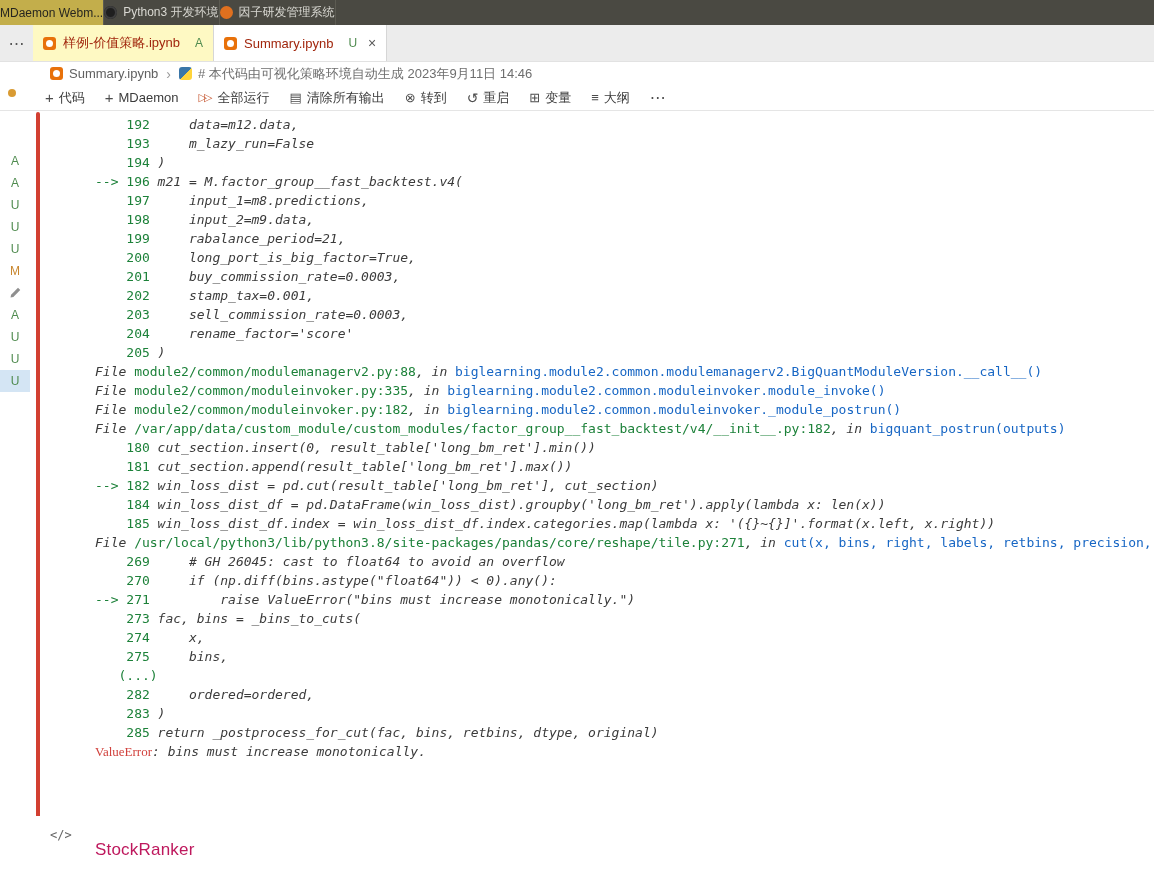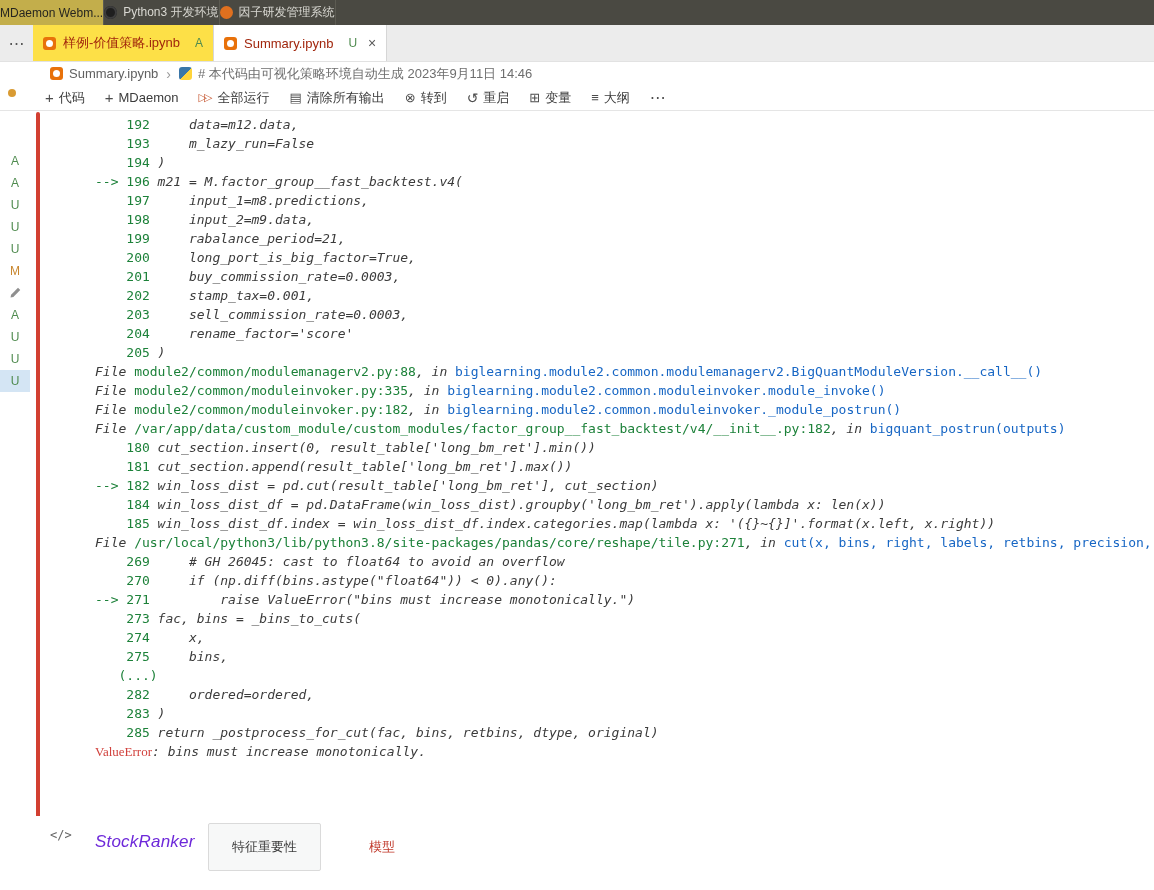--- a/index.html
+++ b/index.html
@@ -11,21 +11,21 @@
   .btab{display:flex;align-items:center;gap:6px;padding:0 0;color:#d9d8d2;font-size:12px;border-right:1px solid #5c5b52;cursor:pointer;white-space:nowrap;}
   .btab.active{background:var(--browser-active-tab,#c3ae4b);color:#26251f;}
   .bicon{width:13px;height:13px;border-radius:50%;flex:0 0 13px;}
   .bicon.dark-app{background:#1f1f1f;box-shadow:inset 0 0 0 2px #3d3d3d;}
   .bicon.orange-app{background:#e0701f;}
 
   
   .editor-tabbar{position:absolute;top:25px;left:0;width:100%;height:37px;background:#ececec;display:flex;border-bottom:1px solid #e2e2e2;}
   .tab-overflow{width:33px;display:flex;align-items:center;justify-content:center;color:#555;font-size:16px;cursor:pointer;}
   .etabs{display:flex;height:100%;}
-  .etab{display:flex;align-items:center;gap:7px;padding:0 10px;font-size:13px;color:var(--tab-error-label,#a1260d);border-right:1px solid #d6d6d6;background:#fde047;cursor:pointer;white-space:nowrap;}
+  .etab{display:flex;align-items:center;gap:7px;padding:0 10px;font-size:13px;color:var(--tab-error-label,#a1260d);border-right:1px solid #d6d6d6;background:#fef9c3;cursor:pointer;white-space:nowrap;}
   .etab.active{background:#fff;}
   .estatus{color:var(--status-green,#4f8b4f);font-size:12px;margin-left:8px;}
   .eclose{color:#5a5a5a;font-size:14px;margin-left:4px;cursor:pointer;}
   .nb-icon{width:13px;height:13px;border-radius:3px;background:var(--notebook-icon-orange,#e8710a);position:relative;flex:0 0 13px;}
   .nb-icon::after{content:"";position:absolute;left:3px;top:3px;right:3px;bottom:3px;border-radius:50%;background:#fff;}
 
   
   .breadcrumb-row{position:absolute;top:62px;left:0;width:100%;height:23px;background:#fff;display:flex;align-items:center;padding-left:50px;gap:6px;font-size:13px;color:#616161;}
   .bc-sep{color:#9a9a9a;font-size:14px;margin:0 2px;}
   .py-icon{width:13px;height:13px;border-radius:3px;background:linear-gradient(135deg,#3a76a8 50%,#ffd43b 50%);flex:0 0 13px;}
@@ -54,21 +54,21 @@
   .tb-line{height:19px;}
   .tb-ln{color:var(--traceback-green,#1c8139);margin-top:12px;}
   .tb-c,.tb-p{color:#3b3b3b;font-style:italic;}
   .tb-f{color:var(--traceback-green,#1c8139);}
   .tb-fn{color:var(--traceback-blue,#1766c4);}
   .tb-e{color:var(--error-red,#d1413c);font-family:Liberation Serif, serif;}
 
   
   .footer{position:absolute;left:0;top:705px;width:100%;height:74px;background:#fff;}
   .code-icon{position:absolute;left:50px;top:12px;font-family:"DejaVu Sans Mono",monospace;font-size:12px;color:#666;cursor:pointer;}
-  .sr-title{position:absolute;left:95px;top:16px;font-size:17px;color:#6d28d9;letter-spacing:.2px;font-style:italic;}
+  .sr-title{position:absolute;left:95px;top:24px;font-size:17px;color:#be185d;letter-spacing:.2px;}
   #footerTabs{position:absolute;left:208px;top:7px;height:48px;display:flex;align-items:center;gap:48px;}
   .ftab{font-size:13px;color:#c0392b;cursor:pointer;}
   .ftab.active{width:113px;height:48px;display:flex;align-items:center;justify-content:center;background:#f7f8f8;border:1px solid #dadada;color:#3c3c3c;border-radius:2px;}
 </style>
 </head>
 <body>
 
 <div class="browser-bar" id="browserBar">
     <div class="btab active">
       <span class="blabel">MDaemon Webm...</span>
@@ -164,18 +164,14 @@
       <div class="gitem untracked" style="top: 215px;">U</div>
       <div class="gitem untracked" style="top: 237px;">U</div>
       <div class="gitem untracked hl" style="top: 259px;">U</div>
     </div>
   <div class="cell-bar"></div>
   <div class="traceback" id="traceback"><div class="tb-line"><span class="tb-ln">    192</span><span class="tb-c">     data=m12.data,</span></div><div class="tb-line"><span class="tb-ln">    193</span><span class="tb-c">     m_lazy_run=False</span></div><div class="tb-line"><span class="tb-ln">    194</span><span class="tb-c"> )</span></div><div class="tb-line"><span class="tb-ln">--&gt; 196</span><span class="tb-c"> m21 = M.factor_group__fast_backtest.v4(</span></div><div class="tb-line"><span class="tb-ln">    197</span><span class="tb-c">     input_1=m8.predictions,</span></div><div class="tb-line"><span class="tb-ln">    198</span><span class="tb-c">     input_2=m9.data,</span></div><div class="tb-line"><span class="tb-ln">    199</span><span class="tb-c">     rabalance_period=21,</span></div><div class="tb-line"><span class="tb-ln">    200</span><span class="tb-c">     long_port_is_big_factor=True,</span></div><div class="tb-line"><span class="tb-ln">    201</span><span class="tb-c">     buy_commission_rate=0.0003,</span></div><div class="tb-line"><span class="tb-ln">    202</span><span class="tb-c">     stamp_tax=0.001,</span></div><div class="tb-line"><span class="tb-ln">    203</span><span class="tb-c">     sell_commission_rate=0.0003,</span></div><div class="tb-line"><span class="tb-ln">    204</span><span class="tb-c">     rename_factor='score'</span></div><div class="tb-line"><span class="tb-ln">    205</span><span class="tb-c"> )</span></div><div class="tb-line"><span class="tb-p">File </span><span class="tb-f">module2/common/modulemanagerv2.py:88</span><span class="tb-p">, in </span><span class="tb-fn">biglearning.module2.common.modulemanagerv2.BigQuantModuleVersion.__call__()</span></div><div class="tb-line"><span class="tb-p">File </span><span class="tb-f">module2/common/moduleinvoker.py:335</span><span class="tb-p">, in </span><span class="tb-fn">biglearning.module2.common.moduleinvoker.module_invoke()</span></div><div class="tb-line"><span class="tb-p">File </span><span class="tb-f">module2/common/moduleinvoker.py:182</span><span class="tb-p">, in </span><span class="tb-fn">biglearning.module2.common.moduleinvoker._module_postrun()</span></div><div class="tb-line"><span class="tb-p">File </span><span class="tb-f">/var/app/data/custom_module/custom_modules/factor_group__fast_backtest/v4/__init__.py:182</span><span class="tb-p">, in </span><span class="tb-fn">bigquant_postrun(outputs)</span></div><div class="tb-line"><span class="tb-ln">    180</span><span class="tb-c"> cut_section.insert(0, result_table['long_bm_ret'].min())</span></div><div class="tb-line"><span class="tb-ln">    181</span><span class="tb-c"> cut_section.append(result_table['long_bm_ret'].max())</span></div><div class="tb-line"><span class="tb-ln">--&gt; 182</span><span class="tb-c"> win_loss_dist = pd.cut(result_table['long_bm_ret'], cut_section)</span></div><div class="tb-line"><span class="tb-ln">    184</span><span class="tb-c"> win_loss_dist_df = pd.DataFrame(win_loss_dist).groupby('long_bm_ret').apply(lambda x: len(x))</span></div><div class="tb-line"><span class="tb-ln">    185</span><span class="tb-c"> win_loss_dist_df.index = win_loss_dist_df.index.categories.map(lambda x: '({}~{}]'.format(x.left, x.right))</span></div><div class="tb-line"><span class="tb-p">File </span><span class="tb-f">/usr/local/python3/lib/python3.8/site-packages/pandas/core/reshape/tile.py:271</span><span class="tb-p">, in </span><span class="tb-fn">cut(x, bins, right, labels, retbins, precision, i</span></div><div class="tb-line"><span class="tb-ln">    269</span><span class="tb-c">     # GH 26045: cast to float64 to avoid an overflow</span></div><div class="tb-line"><span class="tb-ln">    270</span><span class="tb-c">     if (np.diff(bins.astype("float64")) &lt; 0).any():</span></div><div class="tb-line"><span class="tb-ln">--&gt; 271</span><span class="tb-c">         raise ValueError("bins must increase monotonically.")</span></div><div class="tb-line"><span class="tb-ln">    273</span><span class="tb-c"> fac, bins = _bins_to_cuts(</span></div><div class="tb-line"><span class="tb-ln">    274</span><span class="tb-c">     x,</span></div><div class="tb-line"><span class="tb-ln">    275</span><span class="tb-c">     bins,</span></div><div class="tb-line"><span class="tb-ln">   (...)</span></div><div class="tb-line"><span class="tb-ln">    282</span><span class="tb-c">     ordered=ordered,</span></div><div class="tb-line"><span class="tb-ln">    283</span><span class="tb-c"> )</span></div><div class="tb-line"><span class="tb-ln">    285</span><span class="tb-c"> return _postprocess_for_cut(fac, bins, retbins, dtype, original)</span></div><div class="tb-line"><span class="tb-e">ValueError</span><span class="tb-p">: bins must increase monotonically.</span></div></div>
 
   <div class="footer">
     <span class="code-icon">&lt;/&gt;</span>
     <span class="sr-title">StockRanker</span>
-    <div id="footerTabs">
-        <div class="ftab active">特征重要性</div>
-        <div class="ftab">模型</div>
-      </div>
   </div>
 </div>
 
 </body></html>

